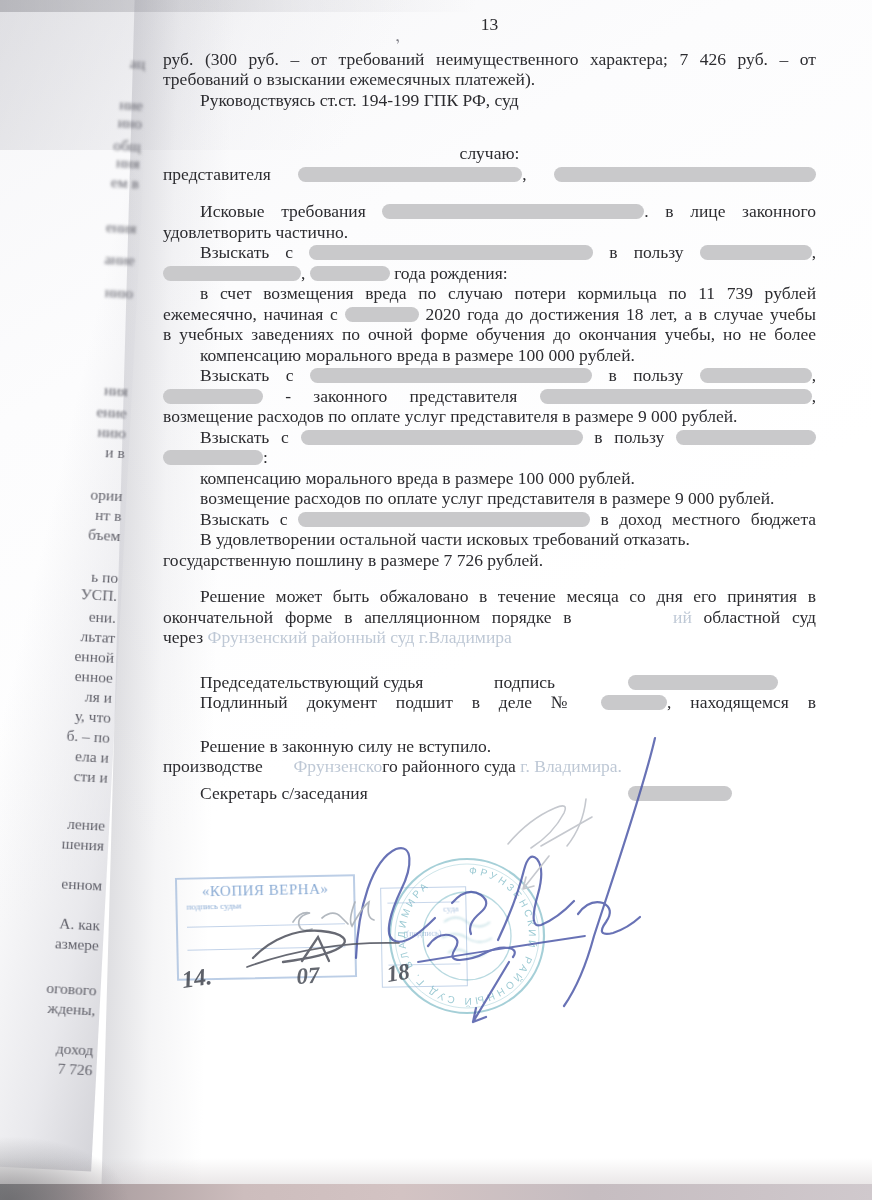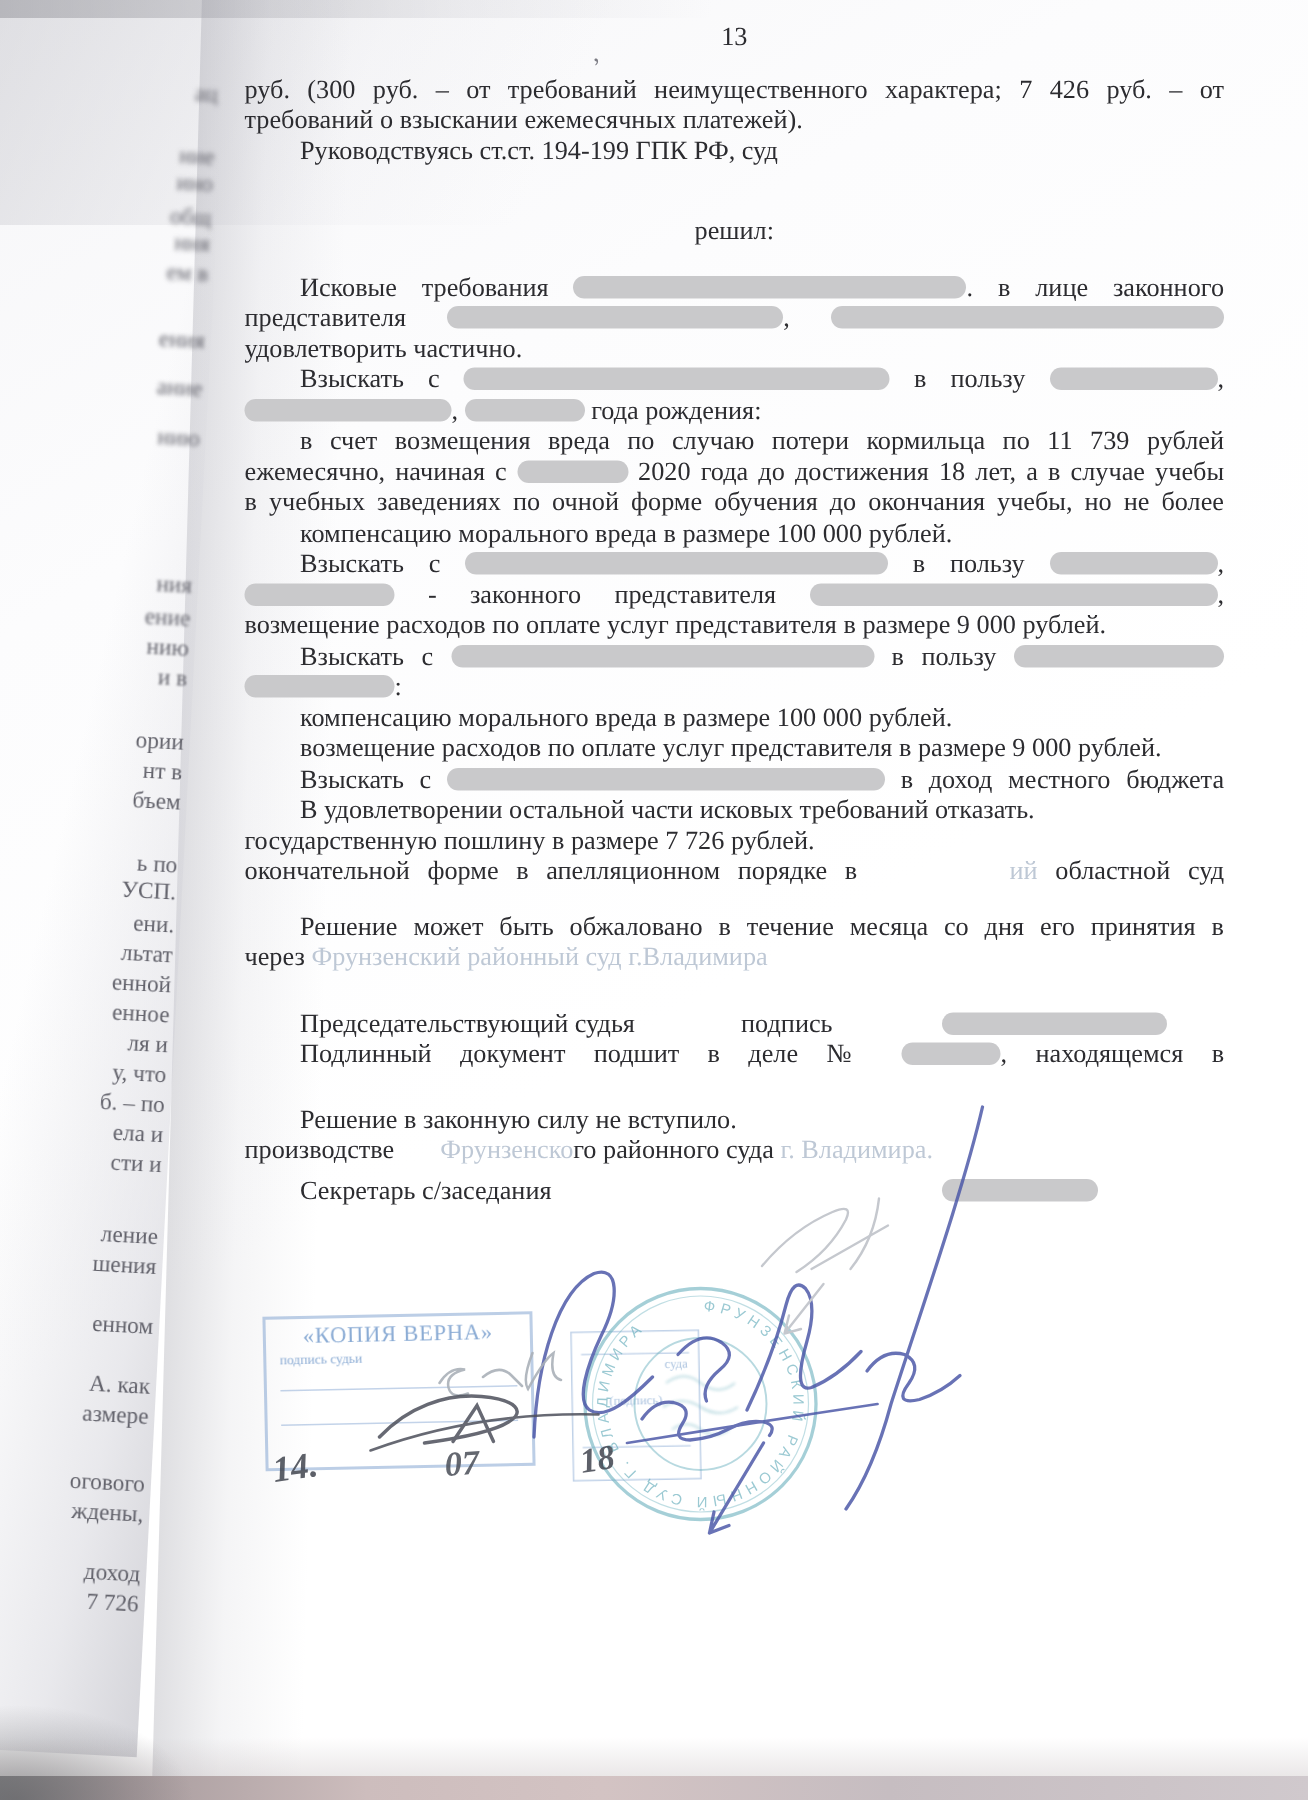--- a/index.html
+++ b/index.html
@@ -94,42 +94,42 @@
         <div class="frag" style="top: 1015px; filter: blur(0.3px);">7 726</div>
       </div>
   </div>
 
   <div class="doc">
     <div id="doc-lines">
         <div class="line ctr"><span class="run">13</span></div>
         <div class="line just" style="margin-top: 14px;"><span class="run">руб. (300 руб. – от требований неимущественного характера; 7 426 руб. – от</span></div>
         <div class="line"><span class="run">требований о взыскании ежемесячных платежей).</span></div>
         <div class="line ind"><span class="run">Руководствуясь ст.ст. 194-199 ГПК РФ, суд</span></div>
-        <div class="line ctr" style="margin-top: 33px;"><span class="run">решил:</span></div>
+        <div class="line ctr" style="margin-top: 33px;"><span class="run">случаю:</span></div>
+        <div class="line just"><span class="run">представителя</span> <span class="redact" style="width: 224px;"></span><span class="run">,</span> <span class="redact" style="width: 262px;"></span></div>
         <div class="line just ind" style="margin-top: 17px;"><span class="run">Исковые требования</span> <span class="redact" style="width: 262px;"></span><span class="run">. в лице законного</span></div>
-        <div class="line just"><span class="run">представителя</span> <span class="redact" style="width: 224px;"></span><span class="run">,</span> <span class="redact" style="width: 262px;"></span></div>
         <div class="line"><span class="run">удовлетворить частично.</span></div>
         <div class="line just ind"><span class="run">Взыскать с</span> <span class="redact" style="width: 284px;"></span> <span class="run">в пользу</span> <span class="redact" style="width: 112px;"></span><span class="run">,</span></div>
         <div class="line"><span class="redact" style="width: 138px;"></span><span class="run">,</span> <span class="redact" style="width: 80px;"></span> <span class="run">года рождения:</span></div>
         <div class="line just ind"><span class="run">в счет возмещения вреда по случаю потери кормильца по 11 739 рублей</span></div>
         <div class="line just"><span class="run">ежемесячно, начиная с</span> <span class="redact" style="width: 74px;"></span> <span class="run">2020 года до достижения 18 лет, а в случае учебы</span></div>
         <div class="line just"><span class="run">в учебных заведениях по очной форме обучения до окончания учебы, но не более</span></div>
         <div class="line ind"><span class="run">компенсацию морального вреда в размере 100 000 рублей.</span></div>
         <div class="line just ind"><span class="run">Взыскать с</span> <span class="redact" style="width: 282px;"></span> <span class="run">в пользу</span> <span class="redact" style="width: 112px;"></span><span class="run">,</span></div>
         <div class="line just"><span class="redact" style="width: 100px;"></span> <span class="run">- законного представителя</span> <span class="redact" style="width: 272px;"></span><span class="run">,</span></div>
         <div class="line"><span class="run">возмещение расходов по оплате услуг представителя в размере 9 000 рублей.</span></div>
         <div class="line just ind"><span class="run">Взыскать с</span> <span class="redact" style="width: 282px;"></span> <span class="run">в пользу</span> <span class="redact" style="width: 140px;"></span></div>
         <div class="line"><span class="redact" style="width: 100px;"></span><span class="run">:</span></div>
         <div class="line ind"><span class="run">компенсацию морального вреда в размере 100 000 рублей.</span></div>
         <div class="line ind"><span class="run">возмещение расходов по оплате услуг представителя в размере 9 000 рублей.</span></div>
         <div class="line just ind"><span class="run">Взыскать с</span> <span class="redact" style="width: 292px;"></span> <span class="run">в доход местного бюджета</span></div>
         <div class="line ind"><span class="run">В удовлетворении остальной части исковых требований отказать.</span></div>
         <div class="line"><span class="run">государственную пошлину в размере 7 726 рублей.</span></div>
+        <div class="line just ind" style="margin-top: 16px;"><span class="run">Решение может быть обжаловано в течение месяца со дня его принятия в</span></div>
         <div class="line just"><span class="run">окончательной форме в апелляционном порядке в</span> <span class="gapseg" style="width: 78px;"></span> <span class="faint">ий</span> <span class="run">областной суд</span></div>
-        <div class="line just ind" style="margin-top: 16px;"><span class="run">Решение может быть обжаловано в течение месяца со дня его принятия в</span></div>
         <div class="line"><span class="run">через</span> <span class="faint">Фрунзенский районный суд г.Владимира</span></div>
         <div class="line ind" style="margin-top: 24px;"><span class="run">Председательствующий судья</span> <span class="gapseg" style="width: 62px;"></span> <span class="run">подпись</span> <span class="gapseg" style="width: 64px;"></span> <span class="redact" style="width: 150px;"></span></div>
         <div class="line just ind"><span class="run">Подлинный документ подшит в деле №</span> <span class="redact" style="width: 66px;"></span><span class="run">, находящемся в</span></div>
         <div class="line ind" style="margin-top: 23px;"><span class="run">Решение в законную силу не вступило.</span></div>
         <div class="line"><span class="run">производстве</span> <span class="gapseg" style="width: 22px;"></span> <span class="faint">Фрунзенско</span><span class="run">го районного суда</span> <span class="faint">г. Владимира.</span></div>
         <div class="line ind" style="margin-top: 6px;"><span class="run">Секретарь с/заседания</span> <span class="gapseg" style="width: 252px;"></span> <span class="redact" style="width: 104px;"></span></div>
       </div>
   </div>
 
   <span class="speck">,</span>

